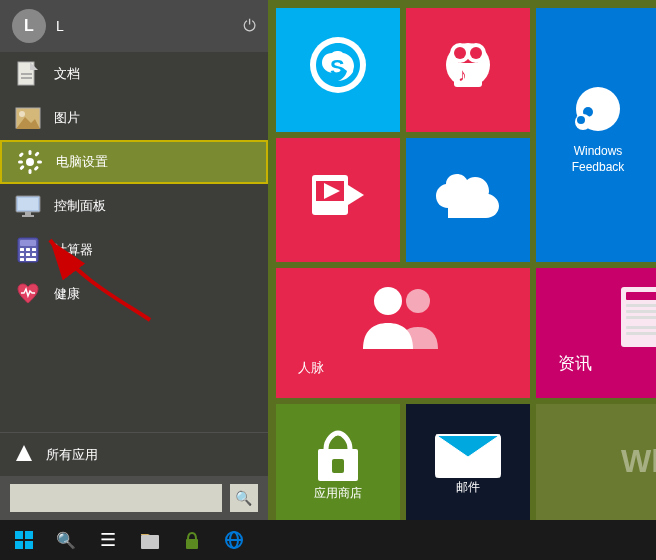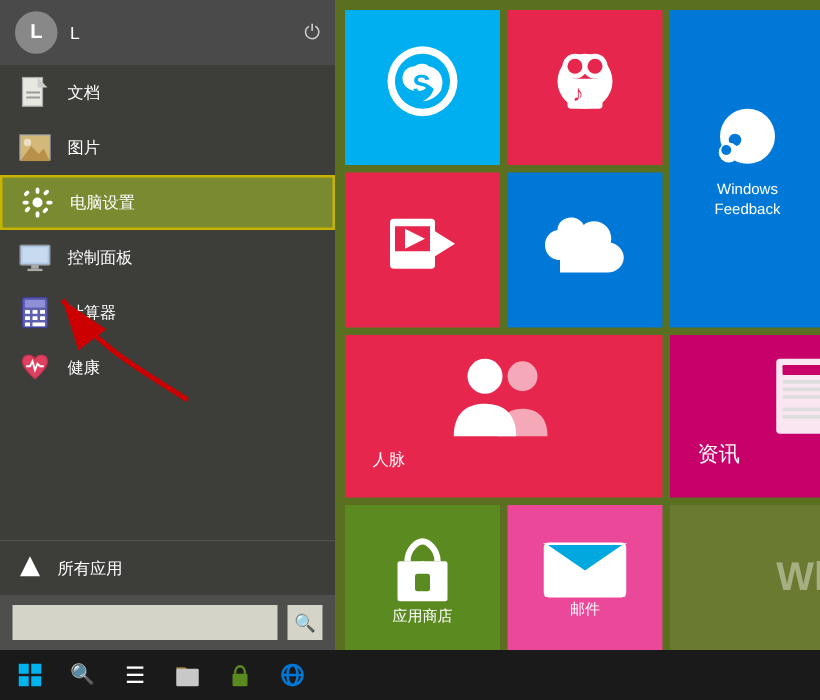--- a/index.html
+++ b/index.html
@@ -181,21 +181,21 @@
 
     
     .tile-skype { background: #00aff0; }
     .tile-music { background: #e6264c; }
     .tile-video { background: #e6264c; }
     .tile-onedrive { background: #0078d7; }
     .tile-feedback { background: #0078d7; }
     .tile-people { background: #e6264c; }
     .tile-news { background: #c8006a; }
     .tile-store { background: #5a8a20; }
-    .tile-mail { background: #ec4899; justify-content: center; }
+    .tile-mail { background: #0f172a; justify-content: center; }
     .tile-whar { background: #6a7a30; }
 
     
     .taskbar {
       position: absolute;
       bottom: 0;
       left: 0;
       width: 656px;
       height: 40px;
       background: #1a1a1a;

